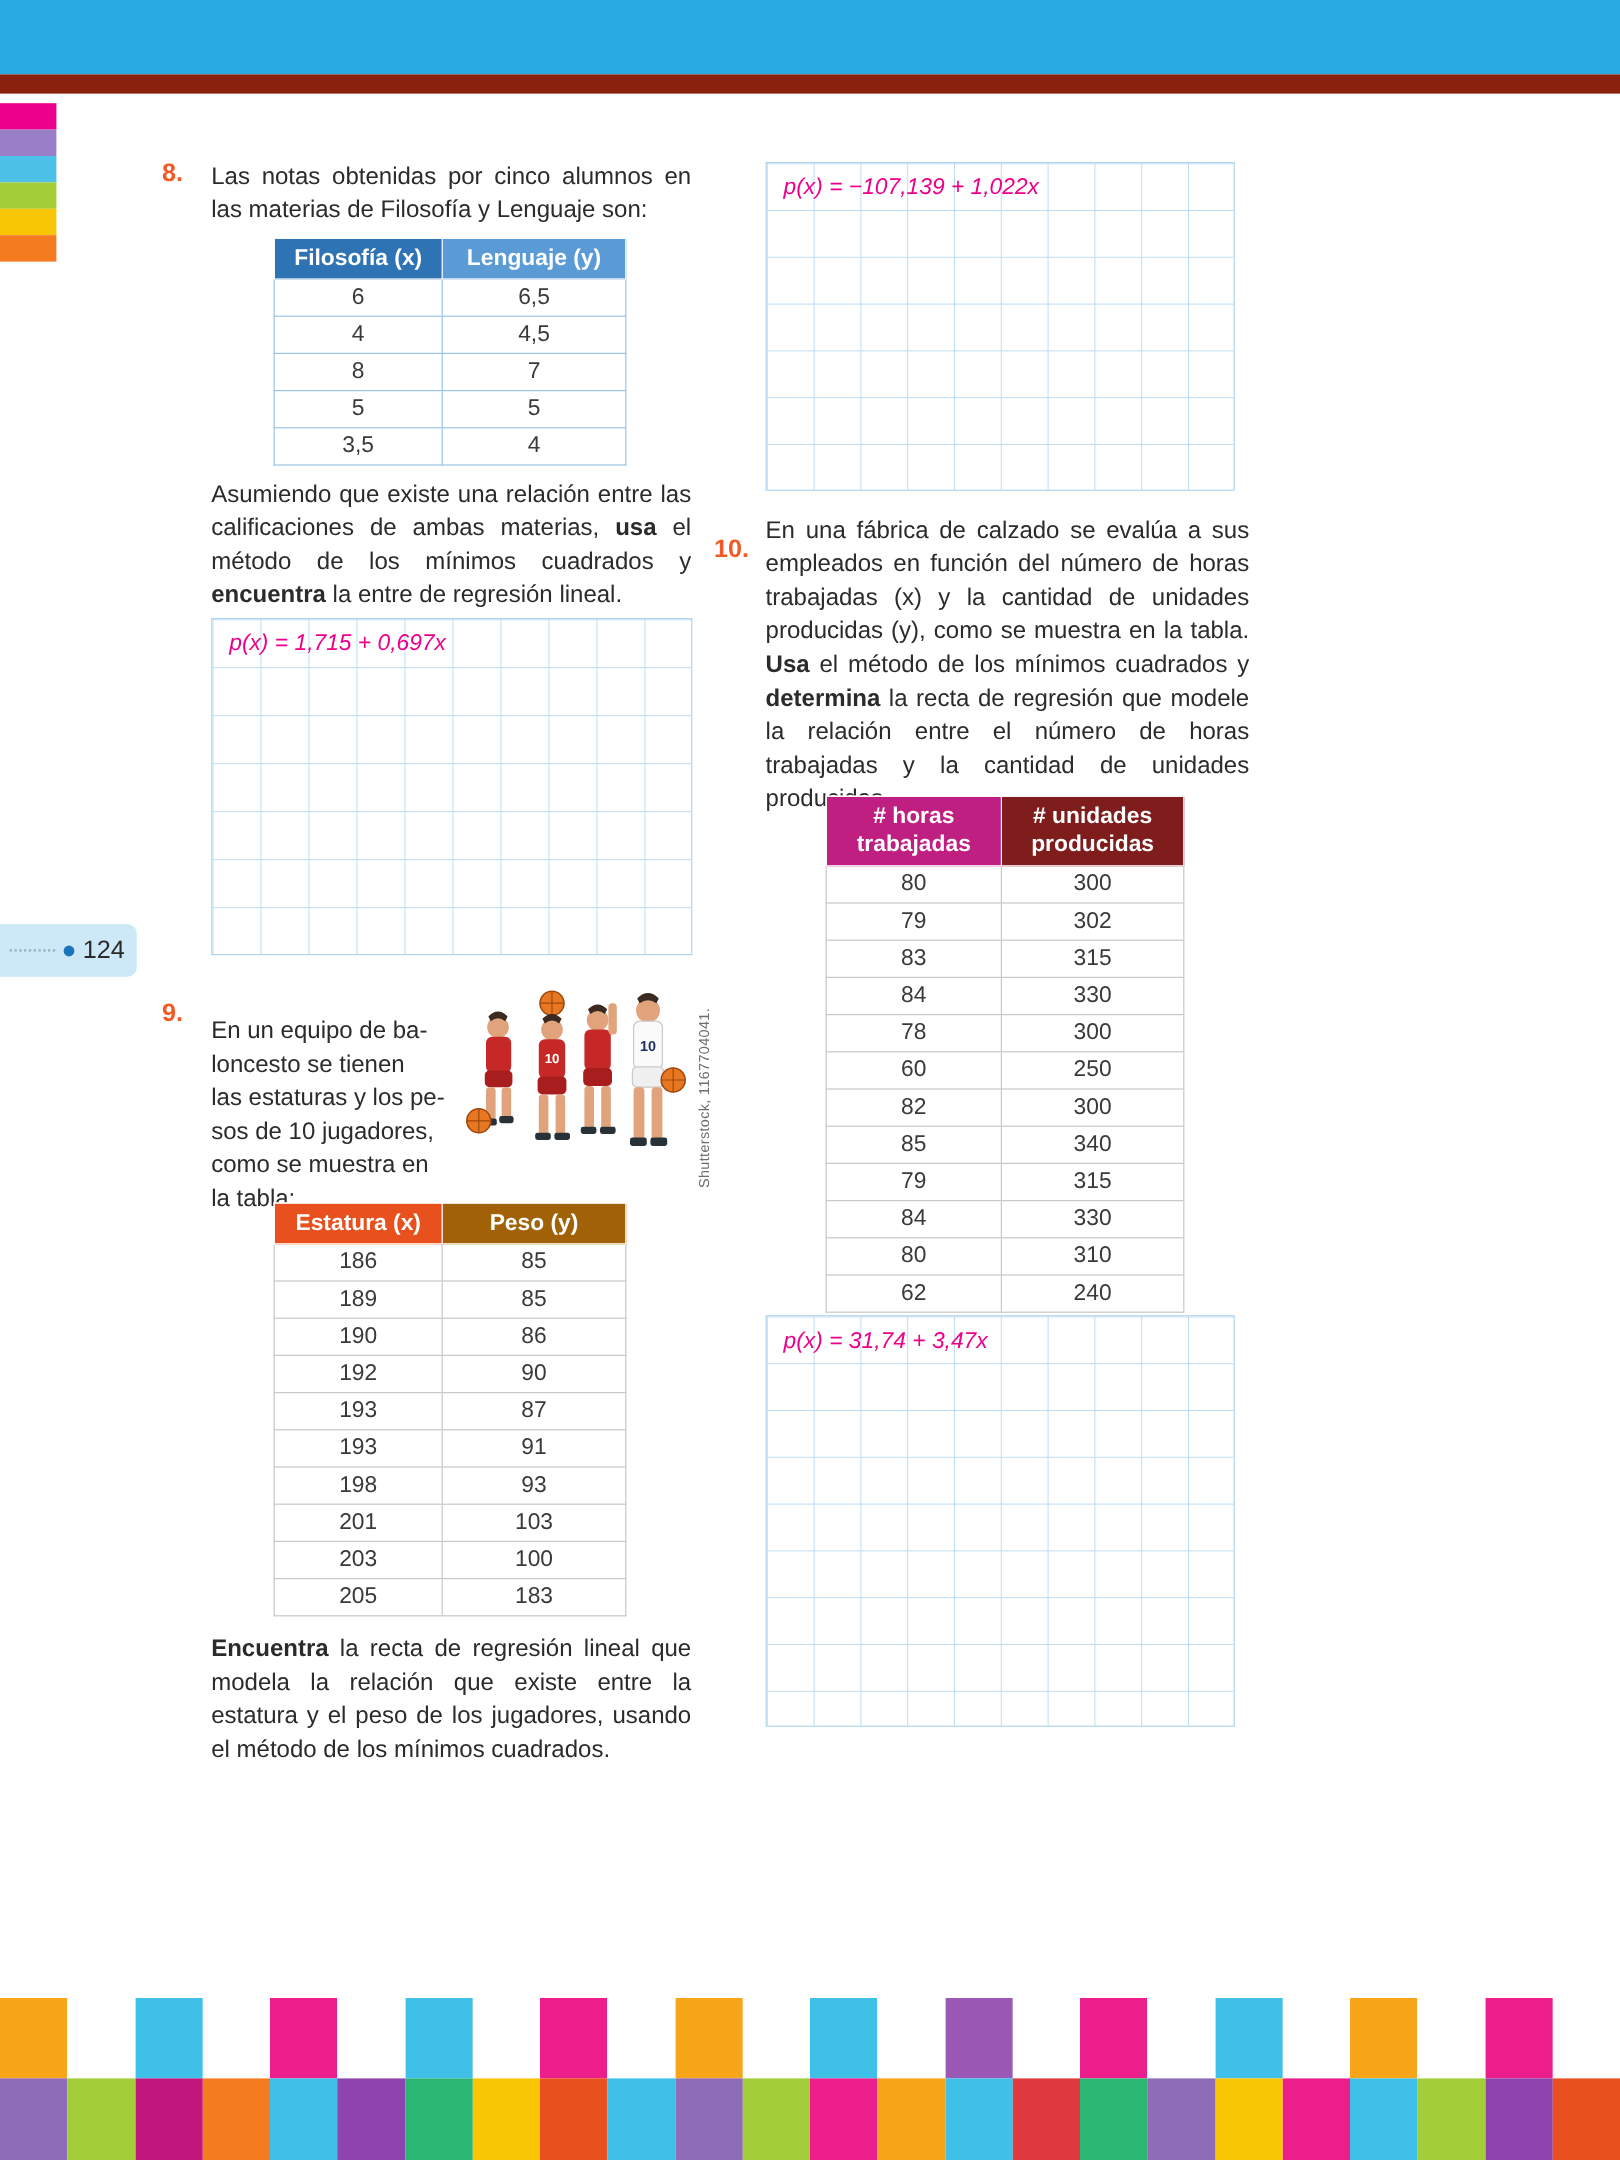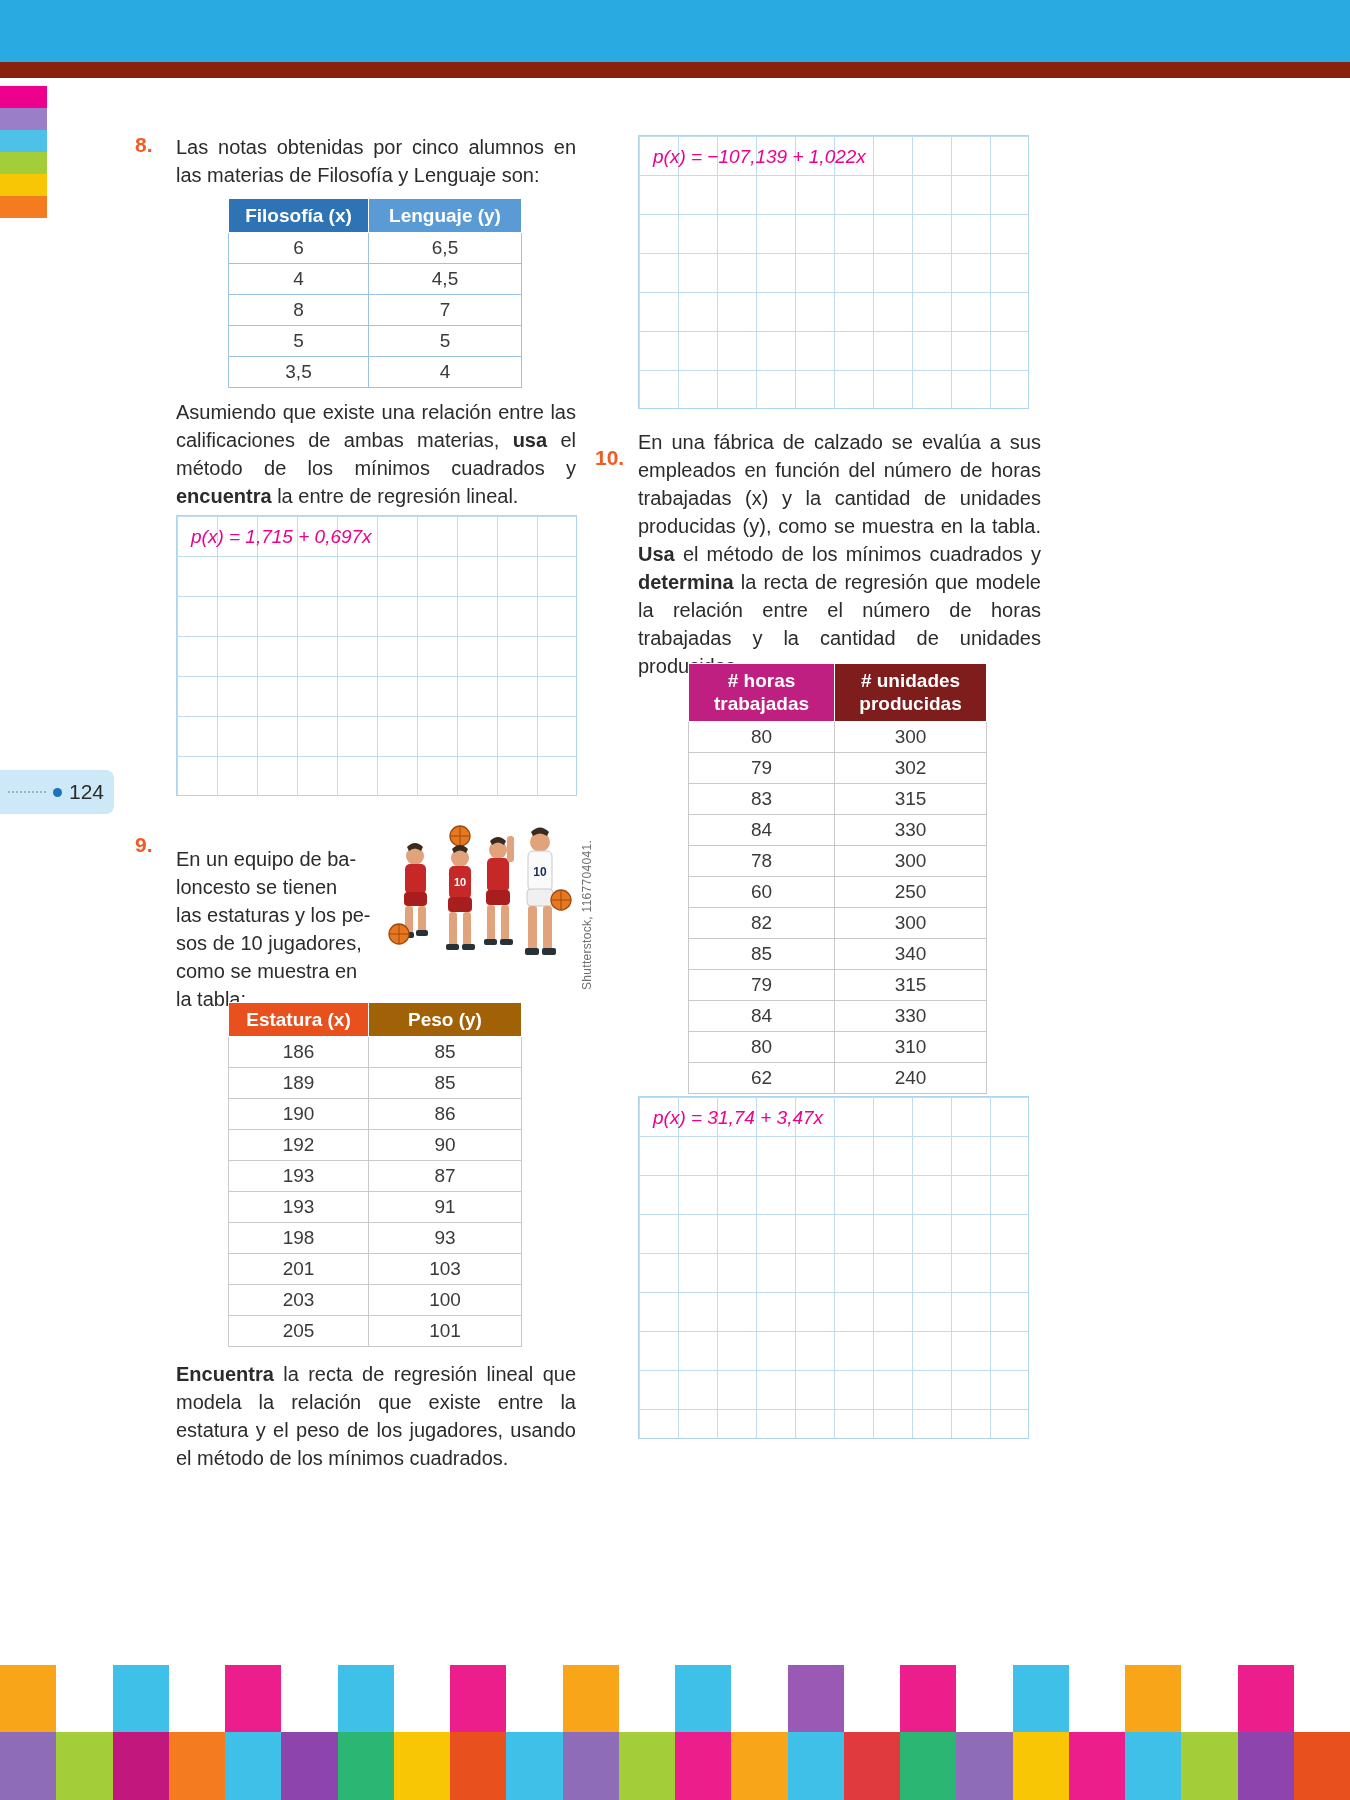--- a/index.html
+++ b/index.html
@@ -229,21 +229,21 @@
         <tr>
           <td>201</td>
           <td>103</td>
         </tr>
         <tr>
           <td>203</td>
           <td>100</td>
         </tr>
         <tr>
           <td>205</td>
-          <td>101</td>
+          <td>183</td>
         </tr>
       </tbody>
   </table>
 
   <p class="para" style="left:176px; top:1360px; width:400px;">
     <span class="b">Encuentra</span><span> la recta de regresión lineal que modela la relación que existe entre la estatura y el peso de los jugadores, usando el método de los mínimos cuadrados.</span>
   </p>
 
   <div class="grid cell39" style="left:638px; top:135px; width:391px; height:274px;">
     <span class="formula">p(x) = −107,139 + 1,022x</span>

